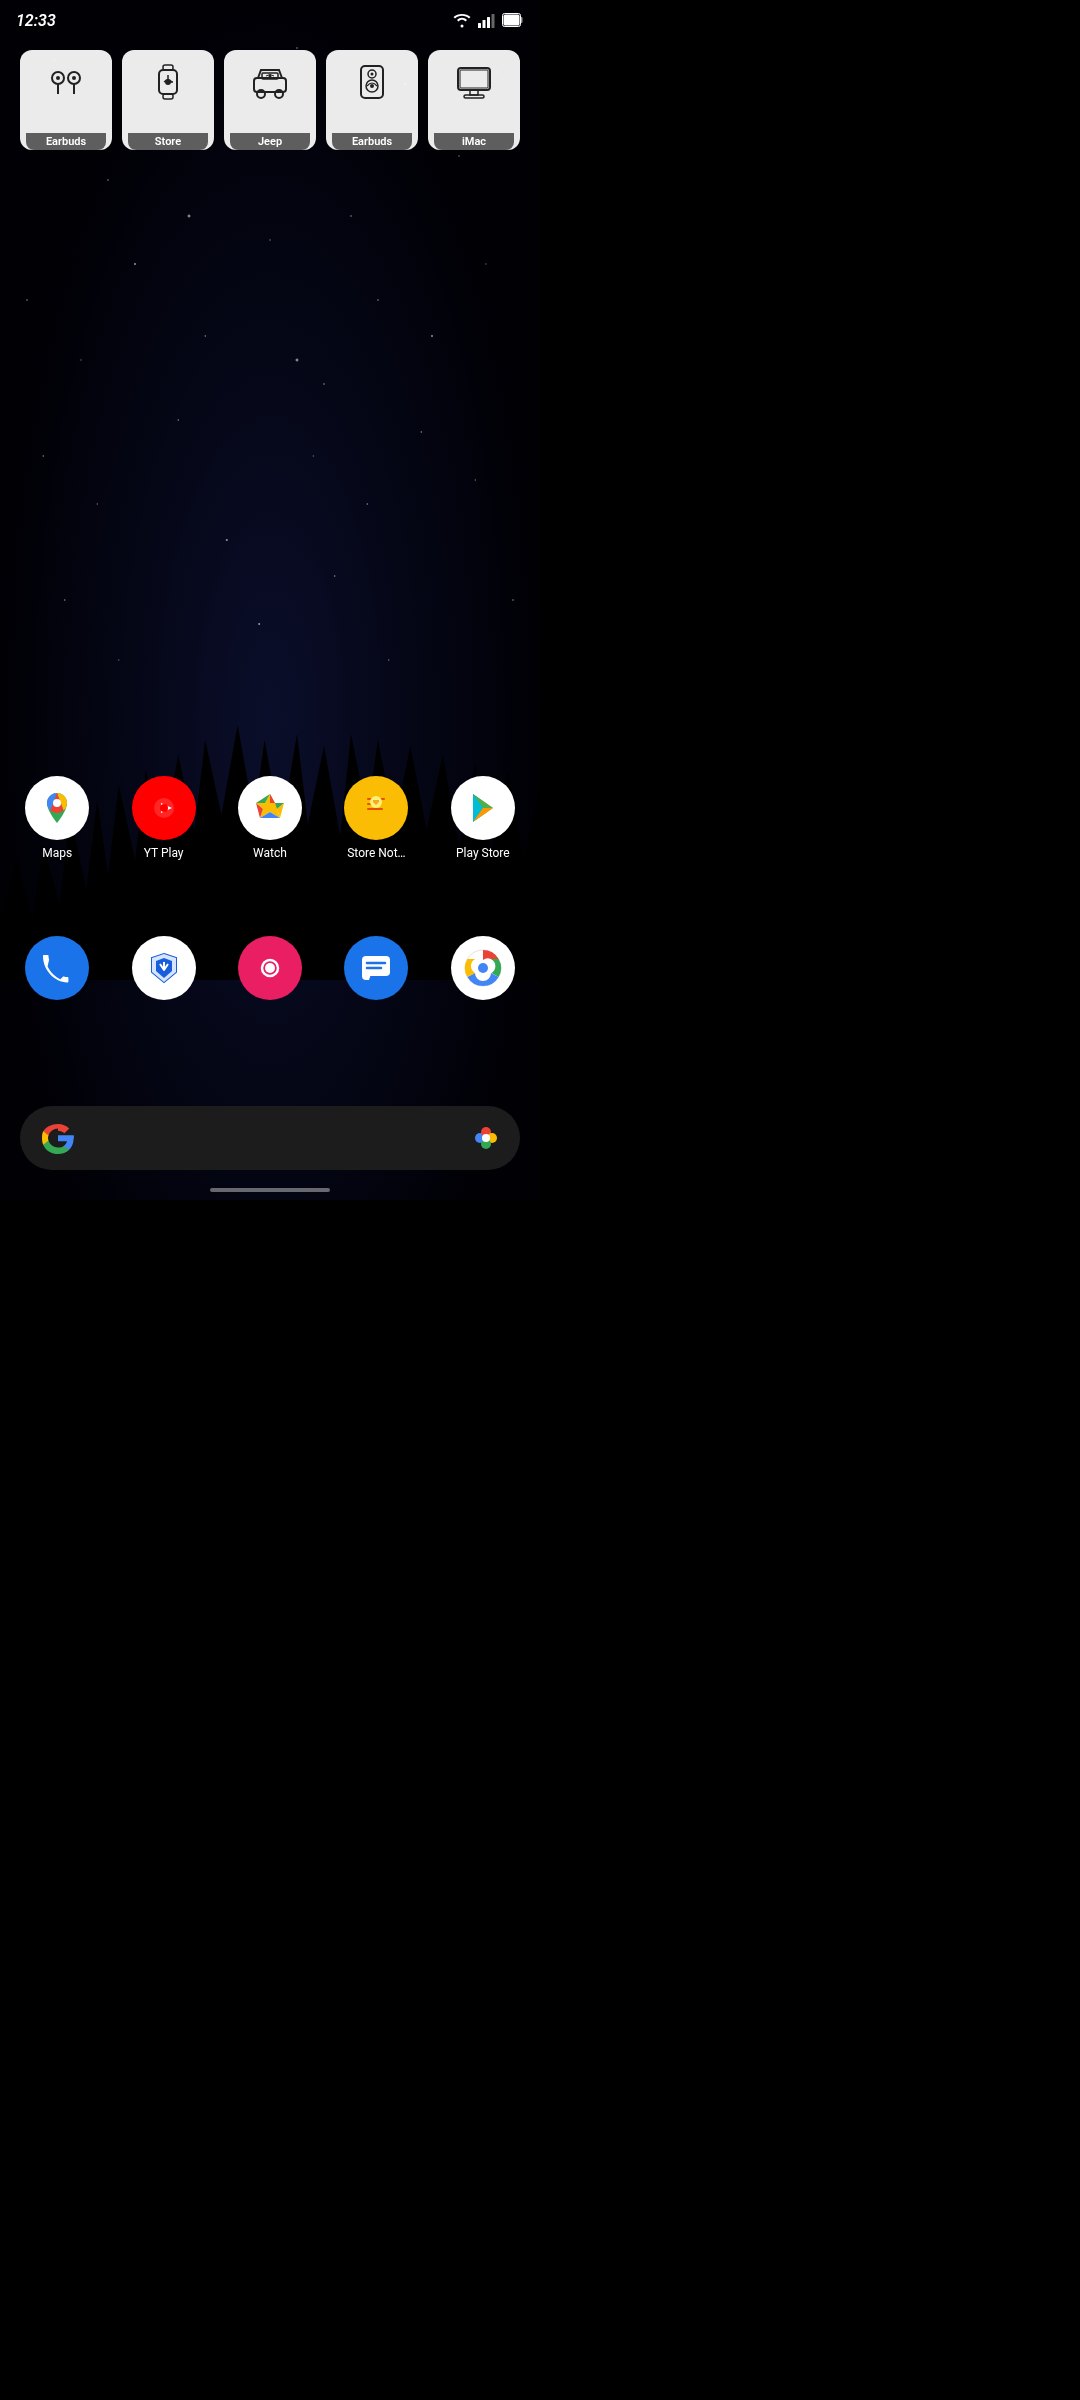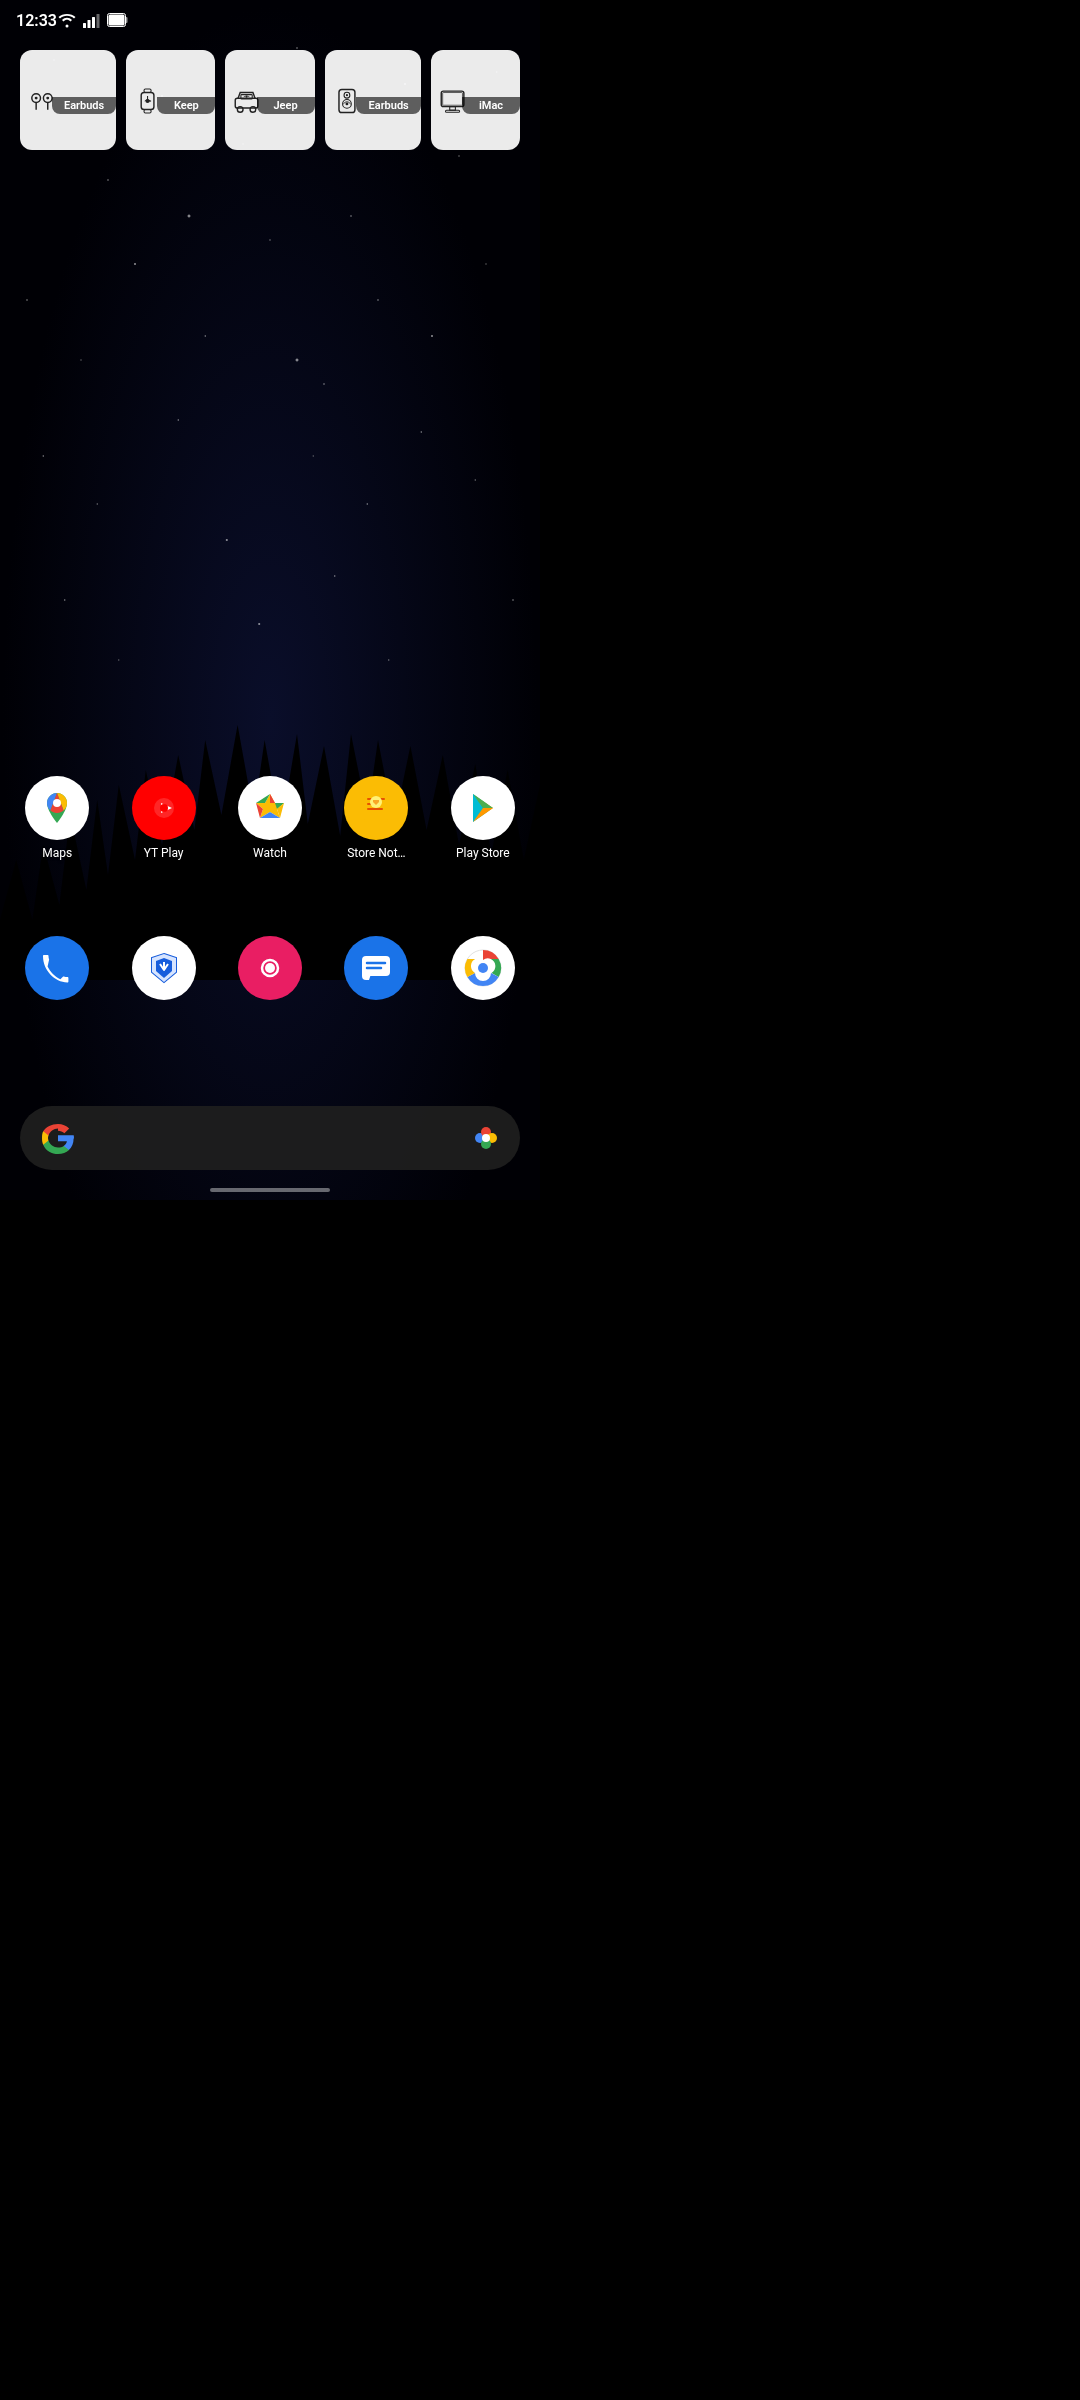--- a/index.html
+++ b/index.html
@@ -86,22 +86,24 @@
 
     
     .status-bar {
       position: absolute;
       top: 0;
       left: 0;
       right: 0;
       height: 40px;
       display: flex;
       align-items: center;
+      justify-content: space-between;
       padding: 0 16px;
       z-index: 10;
+      font-style: italic;
     }
 
     .status-time {
       color: #fff;
       font-size: 16px;
       font-weight: 600;
     }
 
     .status-icons {
       display: flex;
@@ -124,21 +126,21 @@
       gap: 10px;
       z-index: 5;
     }
 
     .widget-card {
       flex: 1;
       background: rgba(255,255,255,0.92);
       border-radius: 12px;
       padding: 10px 6px 8px;
       display: flex;
-      flex-direction: row;
+      flex-direction: column;
       align-items: center;
       justify-content: space-between;
       min-height: 100px;
       cursor: pointer;
     }
 
     .widget-label {
       font-size: 11px;
       font-weight: 600;
       color: #fff;
@@ -366,21 +368,21 @@
     <svg class="widget-svg svg-icon" viewBox="0 0 44 44" fill="none">
       <rect x="13" y="10" width="18" height="24" rx="4" stroke="#222" stroke-width="2" fill="none"></rect>
       <circle cx="22" cy="22" r="3" fill="#222"></circle>
       <line x1="22" y1="15" x2="22" y2="22" stroke="#222" stroke-width="1.5"></line>
       <line x1="22" y1="22" x2="27" y2="22" stroke="#222" stroke-width="1.5"></line>
       <rect x="17" y="5" width="10" height="5" rx="2" stroke="#222" stroke-width="1.5" fill="none"></rect>
       <rect x="17" y="34" width="10" height="5" rx="2" stroke="#222" stroke-width="1.5" fill="none"></rect>
 
       <path d="M18 22 Q22 18 26 22" stroke="#222" stroke-width="1.2" fill="none"></path>
     </svg>
-    <div class="widget-label">Keep</div>
+    <div class="widget-label">Store</div>
   </div>
 
   <div class="widget-card">
     <svg class="widget-svg svg-icon" viewBox="0 0 44 44" fill="none">
       <rect x="6" y="18" width="32" height="14" rx="3" stroke="#222" stroke-width="2" fill="none"></rect>
       <path d="M10 18 L13 10 L31 10 L34 18" stroke="#222" stroke-width="2" fill="none"></path>
       <circle cx="13" cy="34" r="4" stroke="#222" stroke-width="2" fill="none"></circle>
       <circle cx="31" cy="34" r="4" stroke="#222" stroke-width="2" fill="none"></circle>
       <rect x="14" y="13" width="16" height="6" rx="1" stroke="#222" stroke-width="1.5" fill="none"></rect>
       <circle cx="22" cy="16" r="1.5" fill="#222"></circle>

